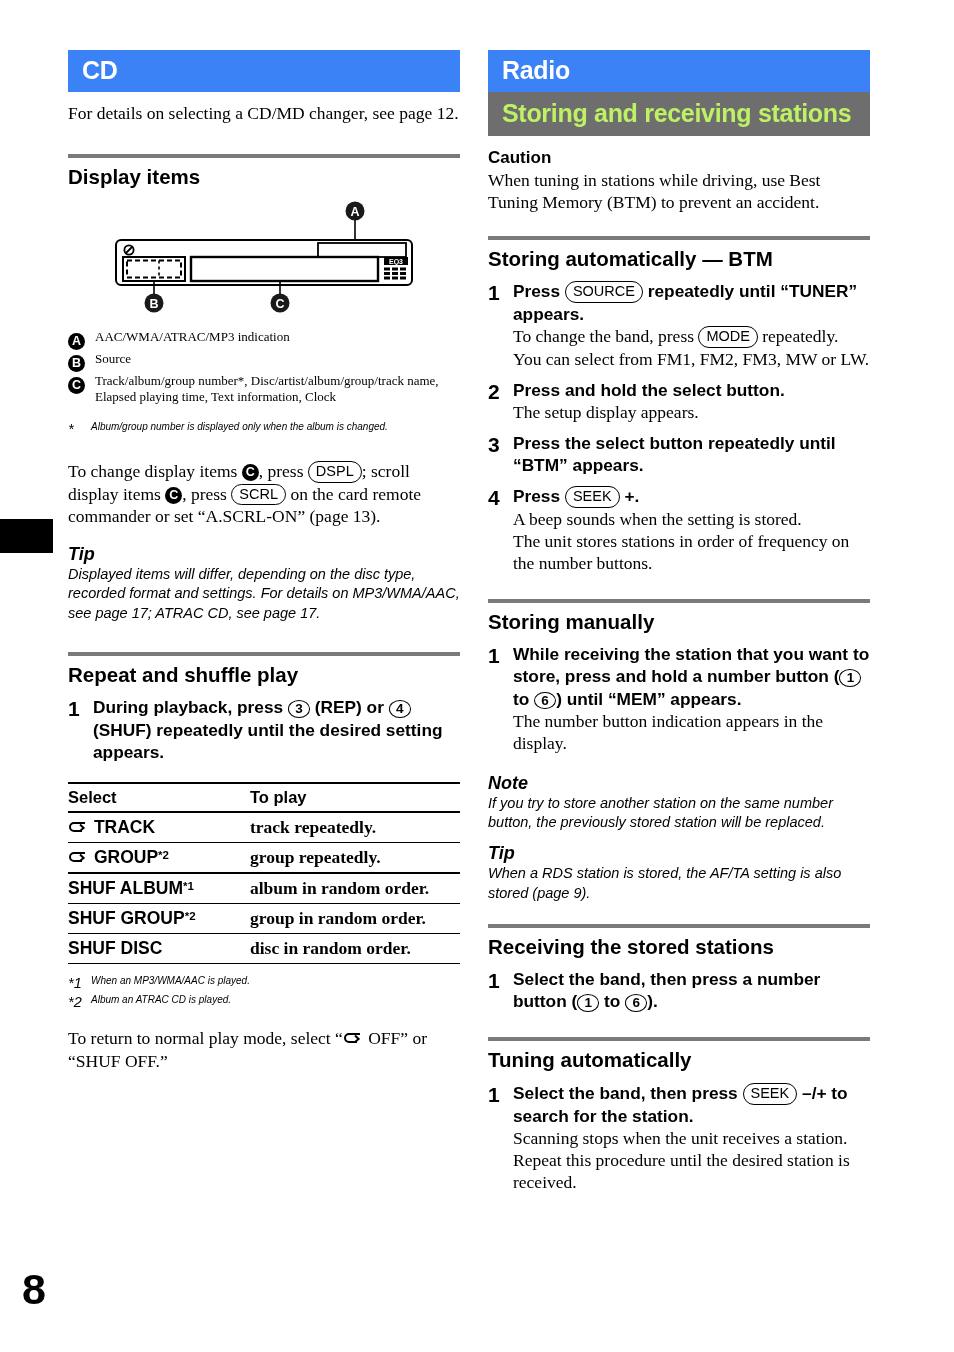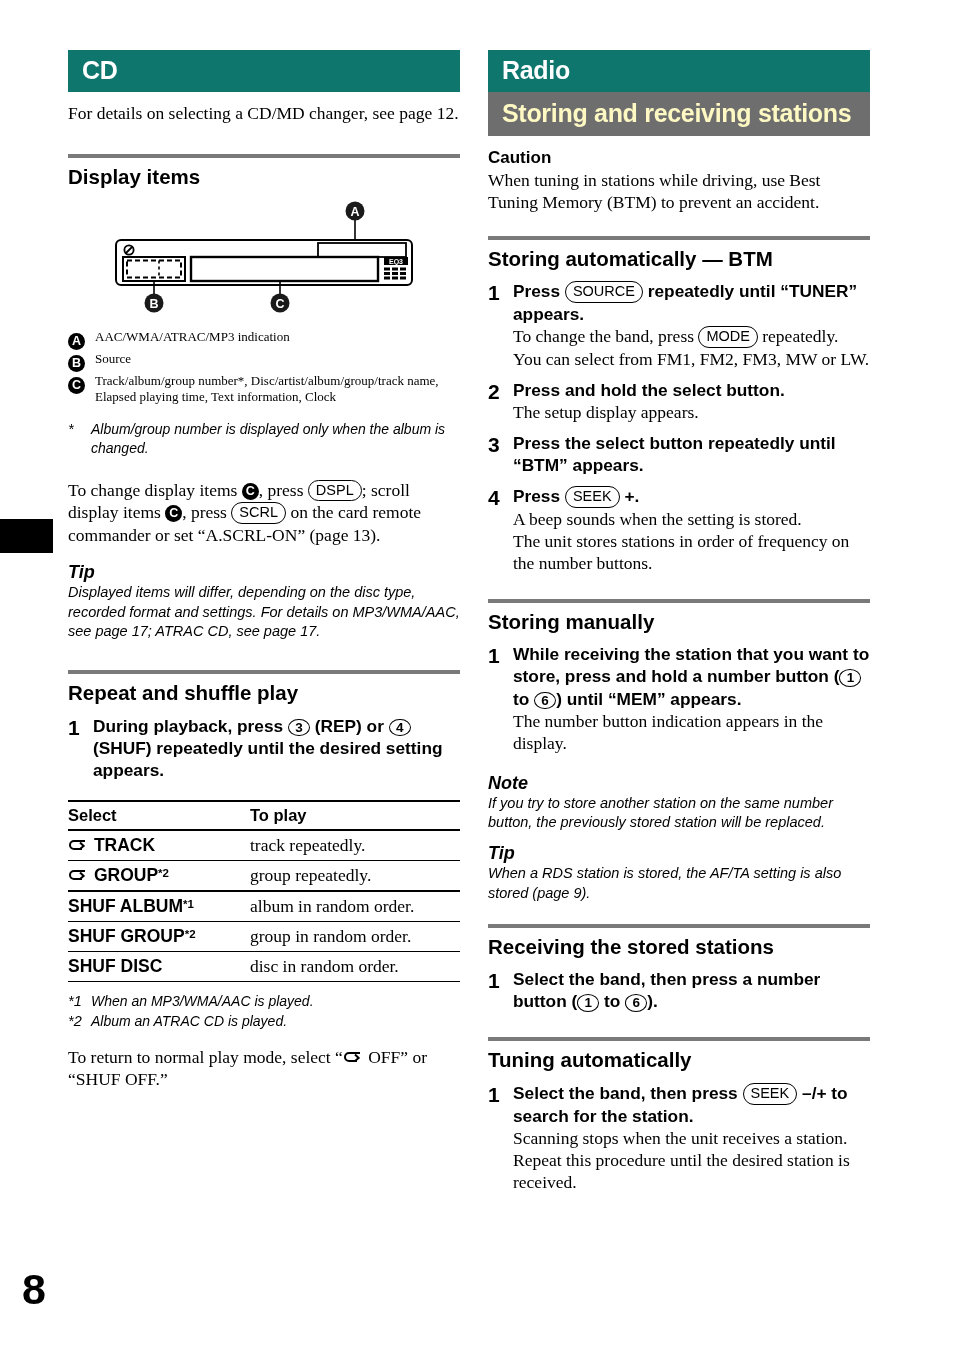--- a/index.html
+++ b/index.html
@@ -13,28 +13,28 @@
     overflow: hidden;
   }
   .page { position:relative; width:954px; height:1352px; }
 
   
   .col-left  { position:absolute; left:68px;  top:50px; width:392px; }
   .col-right { position:absolute; left:488px; top:50px; width:382px; }
 
   
   .chapter-bar {
-    background:#0f766e; color:#fff;
+    background:#3b82f6; color:#fff;
     font-family:"Liberation Sans", sans-serif;
     font-weight:bold; font-size:25px; letter-spacing:-0.3px;
     padding:8px 14px 9px 14px;
     line-height:1.0;
   }
   .section-bar {
-    background:#6e6e6e; color:#fef9c3;
+    background:#6e6e6e; color:#bef264;
     font-family:"Liberation Sans", sans-serif;
     font-weight:bold; font-size:25px; letter-spacing:-0.3px;
     padding:9px 14px 10px 14px;
     line-height:1.0;
   }
 
   .rule-gray { height:4px; background:#7a7a7a; margin:0 0 7px 0; }
   .h2 {
     font-family:"Liberation Sans", sans-serif;
     font-weight:bold; font-size:20.5px;
@@ -130,42 +130,42 @@
 
   .footnote-row { display:flex; }
   .footnote-mark {
     width:23px; flex:0 0 23px;
     font-family:"Liberation Sans", sans-serif;
     font-style:italic; font-size:14.5px; line-height:1.36;
   }
   .footnote-txt {
     flex:1 1 auto;
     font-family:"Liberation Sans", sans-serif;
-    font-style:italic; font-size:14px; line-height:1.36;
+    font-style:italic; font-size:10px; line-height:1.36;
   }
 
   
   .fig { position:relative; width:392px; height:120px; margin:6px 0 10px 0; }
 
   
   table.modes { border-collapse:collapse; width:100%; margin:4px 0 0 0; }
   table.modes td, table.modes th { padding:4px 0 4px 0; text-align:left; vertical-align:baseline; }
   table.modes th {
     font-family:"Liberation Sans", sans-serif;
     font-weight:bold; font-size:16.5px;
     border-bottom:2.5px solid #000;
   }
   table.modes .thead-top { border-top:2.5px solid #000; }
   table.modes td { border-bottom:1.3px solid #000; font-size:17.5px; }
   td.sel {
     font-family:"Liberation Sans", sans-serif;
     font-weight:bold; font-size:17px;
     width:182px;
   }
-  td.play { font-family:"Liberation Serif", serif; font-size:17.5px; }
+  td.play { font-family:"Liberation Serif", serif; font-size:17.5px;font-weight:bold; }
   .sup {
     font-family:"Liberation Sans", sans-serif;
     font-size:11.5px; font-weight:bold; vertical-align:4px;
   }
 
   
   .tab-mark { position:absolute; left:0; top:519px; width:53px; height:34px; background:#000; }
   .page-no {
     position:absolute; left:22px; top:1268px;
     font-family:"Liberation Sans", sans-serif;

